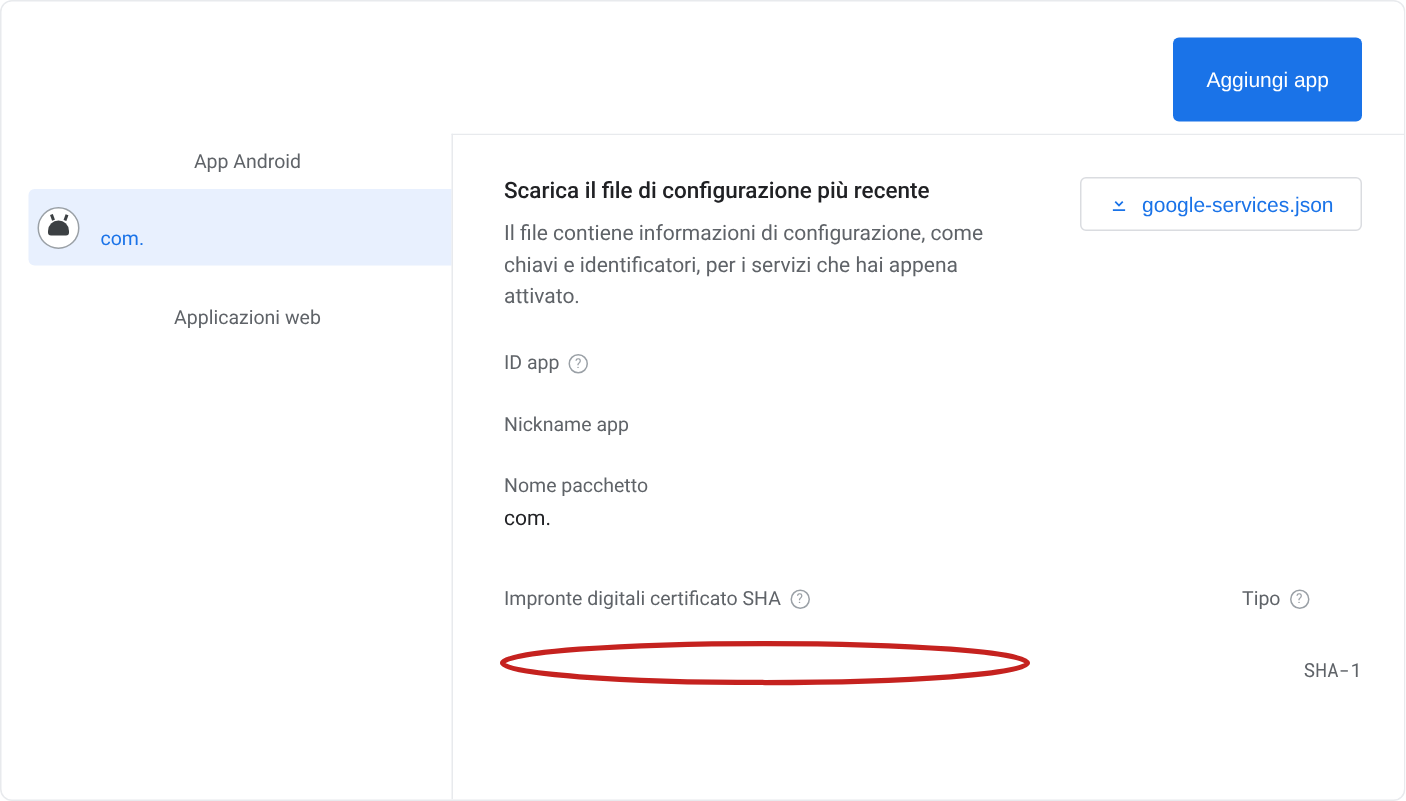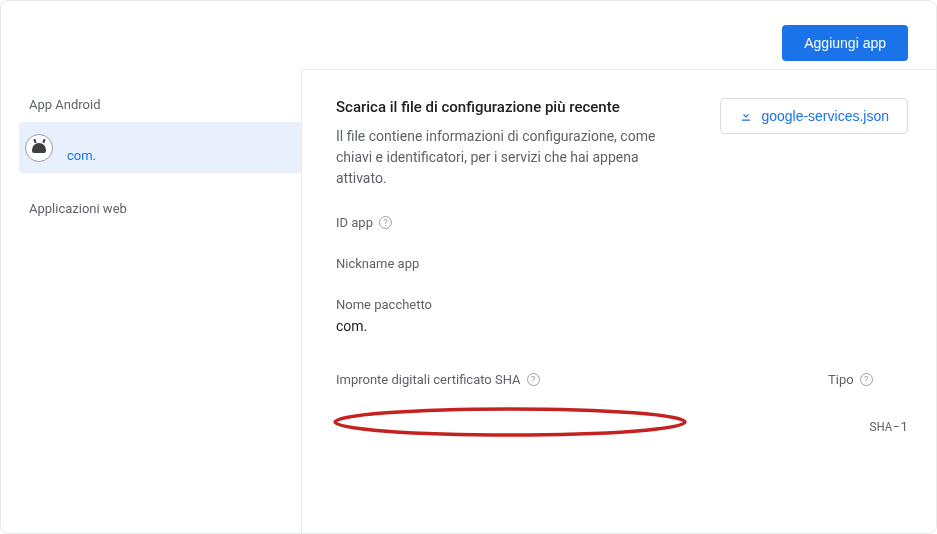--- a/index.html
+++ b/index.html
@@ -24,38 +24,39 @@
   .topbar {
     display: flex;
     justify-content: flex-end;
     padding: 24px 28px 8px 28px;
   }
   .primary-btn {
     background: #1a73e8;
     color: #fff;
     border: none;
     border-radius: 4px;
-    padding: 10px 22px;
+    padding: 20px 22px;
     font-size: 14px;
     font-weight: 500;
     cursor: pointer;
   }
   .body {
     display: flex;
     flex: 1;
     overflow: hidden;
   }
   .sidebar {
     width: 300px;
     padding: 12px 0 0 24px;
   }
   .section-label {
     color: #5f6368;
     font-size: 13px;
-    margin: 16px 0 10px 4px;
+    margin: 0 0 10px 4px;
+    text-align: center;
   }
   .app-row {
     display: flex;
     align-items: center;
     gap: 14px;
     background: #e8f0fe;
     border-radius: 4px 0 0 4px;
     padding: 10px 8px 10px 6px;
     margin-left: -6px;
     cursor: pointer;

